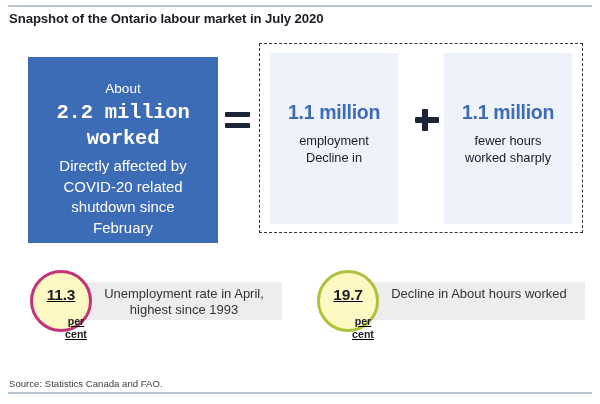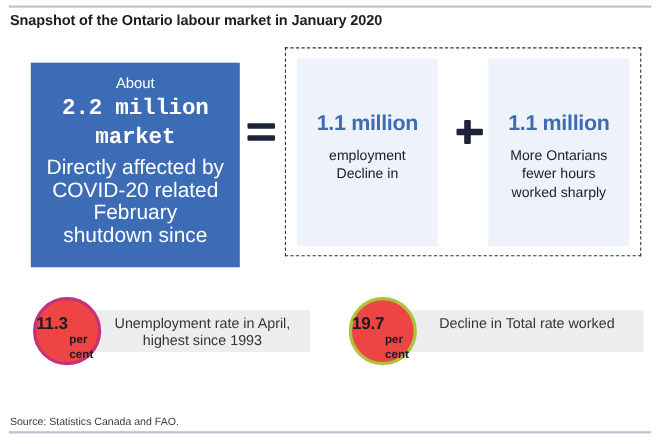--- a/index.html
+++ b/index.html
@@ -45,39 +45,39 @@
 
   
   .blue-box {
     position: absolute;
     left: 28px;
     top: 57px;
     width: 190px;
     height: 186px;
     background: #3c6cb5;
     box-sizing: border-box;
-    padding: 9px 8px 0 8px;
+    padding: 22px 8px 0 8px;
     text-align: center;
     color: #ffffff;
   }
   .blue-box .about {
     font-size: 13.5px;
     line-height: 19px;
     font-weight: normal;
   }
   .blue-box .headline {
     font-size: 20.5px;
     font-weight: bold;
     line-height: 25.5px;
     margin-top: 2px;
     letter-spacing: -0.2px;
     font-family: Liberation Mono, monospace;
   }
   .blue-box .sub {
-    font-size: 19px;
+    font-size: 15px;
     line-height: 20.5px;
     margin-top: 5px;
     font-weight: normal;
   }
 
   
   .equals {
     position: absolute;
     left: 222px;
     top: 105px;
@@ -177,39 +177,41 @@
     line-height: 15.5px;
     color: #33333b;
   }
   .circle {
     position: absolute;
     left: 0;
     top: -12px;
     width: 62px;
     height: 62px;
     border-radius: 50%;
-    background: #ef4444;
-    box-sizing: border-box;
+    background: #fef9c3;
+    box-sizing: border-box;
+    text-align: center;
+    text-decoration: underline;
   }
   .circle.pink  { border: 3px solid #c4337a; }
   .circle.green { border: 3.5px solid #aec33c; }
   .circle .num {
     font-size: 15.5px;
     font-weight: bold;
     color: #1c1c24;
     margin-top: 13px;
     line-height: 17px;
     letter-spacing: -0.2px;
   }
   .circle .unit {
     font-size: 10.6px;
     font-weight: bold;
     color: #1c1c24;
     line-height: 13px;
-    margin-top: 0px;
+    margin-top: 12px;
     padding-left: 30px;
   }
 
   
   .source {
     position: absolute;
     left: 9px;
     top: 378px;
     font-size: 9.6px;
     color: #3a3a42;
@@ -224,33 +226,33 @@
     background: #b9c4d2;
   }
 </style>
 </head>
 <body>
 
 <div id="infographic">
 
   <div class="top-rule"></div>
 
-  <div class="title">Snapshot of the Ontario labour market in January 2020</div>
+  <div class="title">Snapshot of the Ontario labour market in July 2020</div>
 
   <div class="blue-box">
     <div class="about">About</div>
     <div class="headline">
       <div>2.2 million</div>
-      <div>market</div>
+      <div>worked</div>
     </div>
     <div class="sub">
       <div>Directly affected by</div>
       <div>COVID-20 related</div>
+      <div>shutdown since</div>
       <div>February</div>
-      <div>shutdown since</div>
     </div>
   </div>
 
   <div class="equals">
     <div class="bar b1"></div>
     <div class="bar b2"></div>
   </div>
 
   <div class="dashed-box">
 
@@ -258,21 +260,20 @@
       <div class="big">1.1 million</div>
       <div class="cap">
         <div>employment</div>
         <div>Decline in</div>
       </div>
     </div>
 
     <div class="panel right">
       <div class="big">1.1 million</div>
       <div class="cap">
-        <div>More Ontarians</div>
         <div>fewer hours</div>
         <div>worked sharply</div>
       </div>
     </div>
   </div>
 
   <div class="plus">
     <div class="ph"></div>
     <div class="pv"></div>
   </div>
@@ -285,21 +286,21 @@
     </div>
     <div class="circle pink">
       <div class="num">11.3</div>
       <div class="unit">per cent</div>
     </div>
   </div>
 
   <div class="stat s2">
     <div class="graybar"></div>
     <div class="graytext">
-      <div>Decline in Total rate worked</div>
+      <div>Decline in About hours worked</div>
     </div>
     <div class="circle green">
       <div class="num">19.7</div>
       <div class="unit">per cent</div>
     </div>
   </div>
 
   <div class="source">Source: Statistics Canada and FAO.</div>
   <div class="bottom-rule"></div>
 

